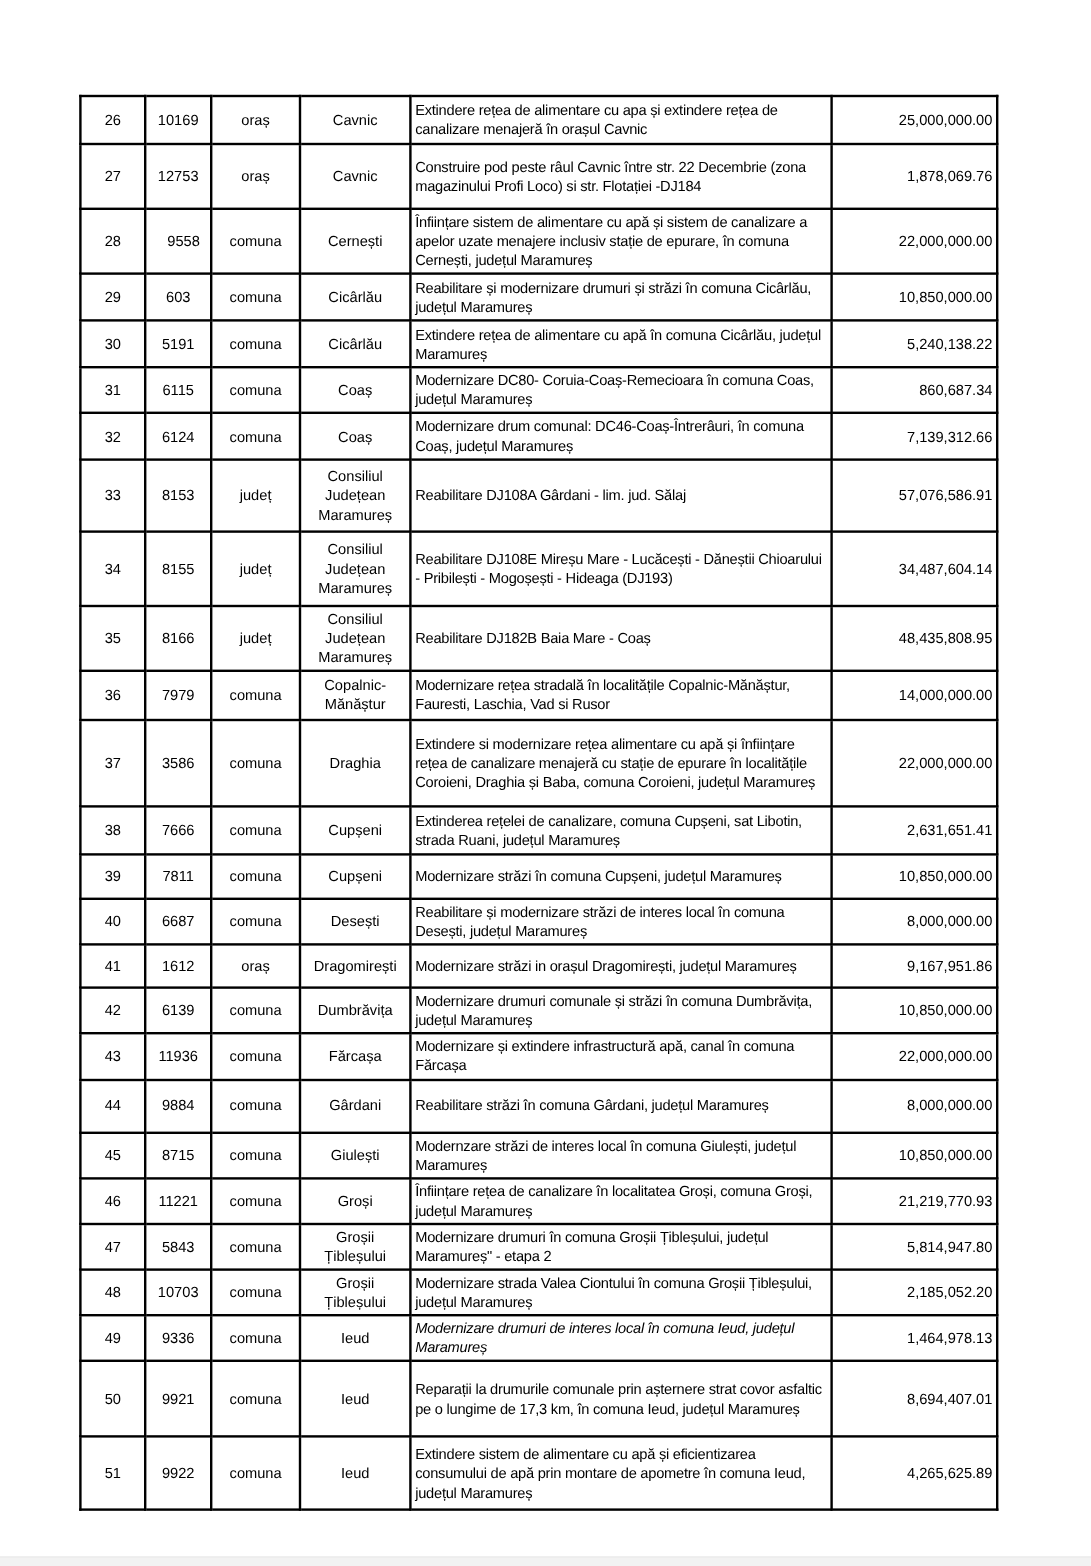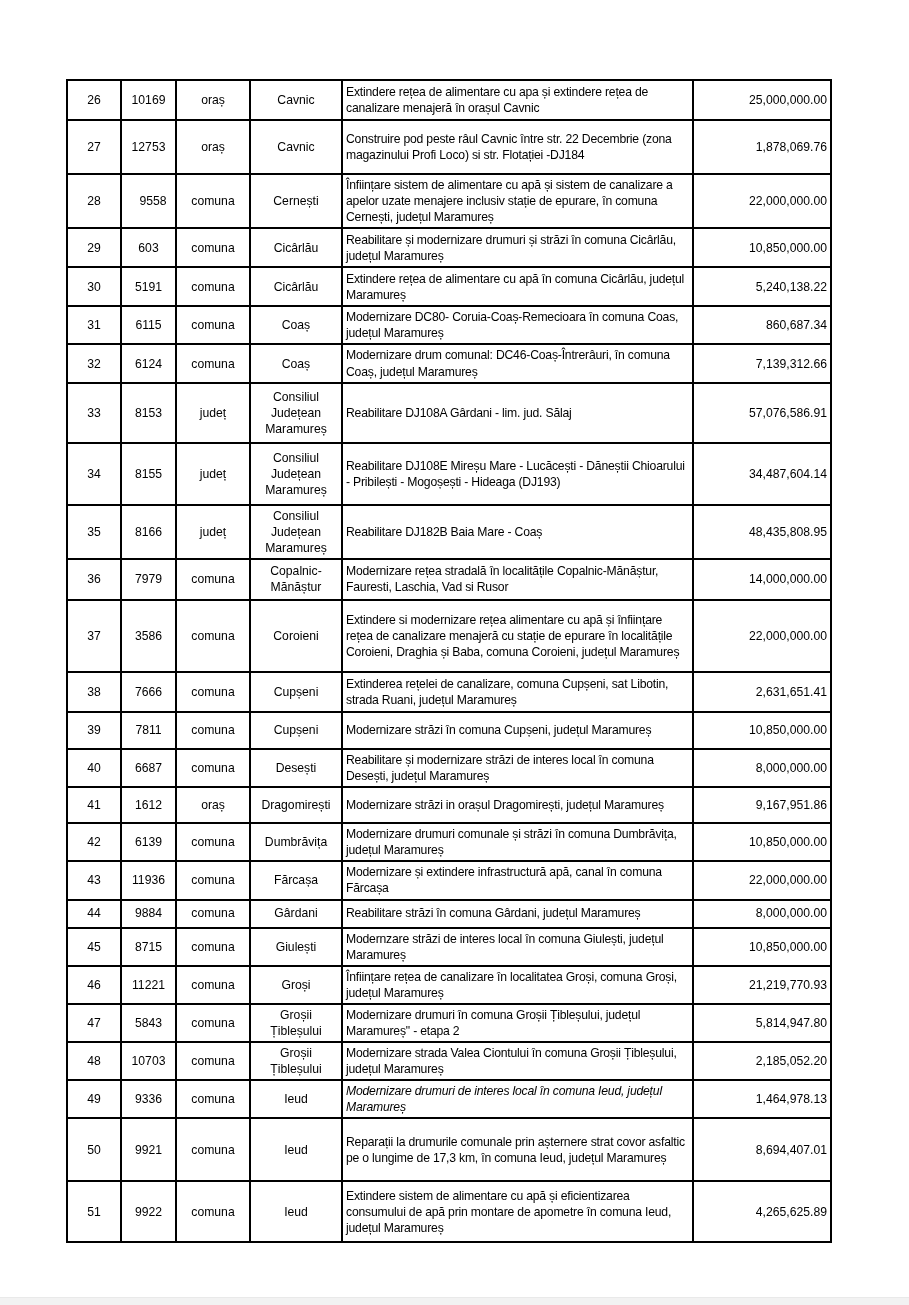--- a/index.html
+++ b/index.html
@@ -158,21 +158,21 @@
           <td class="col-id" style="border-color: rgb(0, 0, 0);">7979</td>
           <td class="col-type" style="border-color: rgb(0, 0, 0);">comuna</td>
           <td class="col-locality" style="border-color: rgb(0, 0, 0);">Copalnic-Mănăștur</td>
           <td class="col-title" style="border-color: rgb(0, 0, 0);">Modernizare rețea stradală în localitățile Copalnic-Mănăștur, Fauresti, Laschia, Vad si Rusor</td>
           <td class="col-amount" style="border-color: rgb(0, 0, 0);">14,000,000.00</td>
         </tr>
         <tr style="height: 72px;">
           <td class="col-nr" style="border-color: rgb(0, 0, 0);">37</td>
           <td class="col-id" style="border-color: rgb(0, 0, 0);">3586</td>
           <td class="col-type" style="border-color: rgb(0, 0, 0);">comuna</td>
-          <td class="col-locality" style="border-color: rgb(0, 0, 0);">Coroieni</td>
+          <td class="col-locality" style="border-color: rgb(0, 0, 0);">Draghia</td>
           <td class="col-title" style="border-color: rgb(0, 0, 0);">Extindere si modernizare rețea alimentare cu apă și înființare rețea de canalizare menajeră cu stație de epurare în localitățile Coroieni, Draghia și Baba, comuna Coroieni, județul Maramureș</td>
           <td class="col-amount" style="border-color: rgb(0, 0, 0);">22,000,000.00</td>
         </tr>
         <tr style="height: 40px;">
           <td class="col-nr" style="border-color: rgb(0, 0, 0);">38</td>
           <td class="col-id" style="border-color: rgb(0, 0, 0);">7666</td>
           <td class="col-type" style="border-color: rgb(0, 0, 0);">comuna</td>
           <td class="col-locality" style="border-color: rgb(0, 0, 0);">Cupșeni</td>
           <td class="col-title" style="border-color: rgb(0, 0, 0);">Extinderea rețelei de canalizare, comuna Cupșeni, sat Libotin, strada Ruani, județul Maramureș</td>
           <td class="col-amount" style="border-color: rgb(0, 0, 0);">2,631,651.41</td>
@@ -210,21 +210,21 @@
           <td class="col-amount" style="border-color: rgb(0, 0, 0);">10,850,000.00</td>
         </tr>
         <tr style="height: 36px;">
           <td class="col-nr" style="border-color: rgb(0, 0, 0);">43</td>
           <td class="col-id" style="border-color: rgb(0, 0, 0);">11936</td>
           <td class="col-type" style="border-color: rgb(0, 0, 0);">comuna</td>
           <td class="col-locality" style="border-color: rgb(0, 0, 0);">Fărcașa</td>
           <td class="col-title" style="border-color: rgb(0, 0, 0);">Modernizare și extindere infrastructură apă, canal în comuna Fărcașa</td>
           <td class="col-amount" style="border-color: rgb(0, 0, 0);">22,000,000.00</td>
         </tr>
-        <tr style="height: 28px;">
+        <tr style="height: 44px;">
           <td class="col-nr" style="border-color: rgb(0, 0, 0);">44</td>
           <td class="col-id" style="border-color: rgb(0, 0, 0);">9884</td>
           <td class="col-type" style="border-color: rgb(0, 0, 0);">comuna</td>
           <td class="col-locality" style="border-color: rgb(0, 0, 0);">Gârdani</td>
           <td class="col-title" style="border-color: rgb(0, 0, 0);">Reabilitare străzi în comuna Gârdani, județul Maramureș</td>
           <td class="col-amount" style="border-color: rgb(0, 0, 0);">8,000,000.00</td>
         </tr>
         <tr style="height: 38px;">
           <td class="col-nr" style="border-color: rgb(0, 0, 0);">45</td>
           <td class="col-id" style="border-color: rgb(0, 0, 0);">8715</td>

